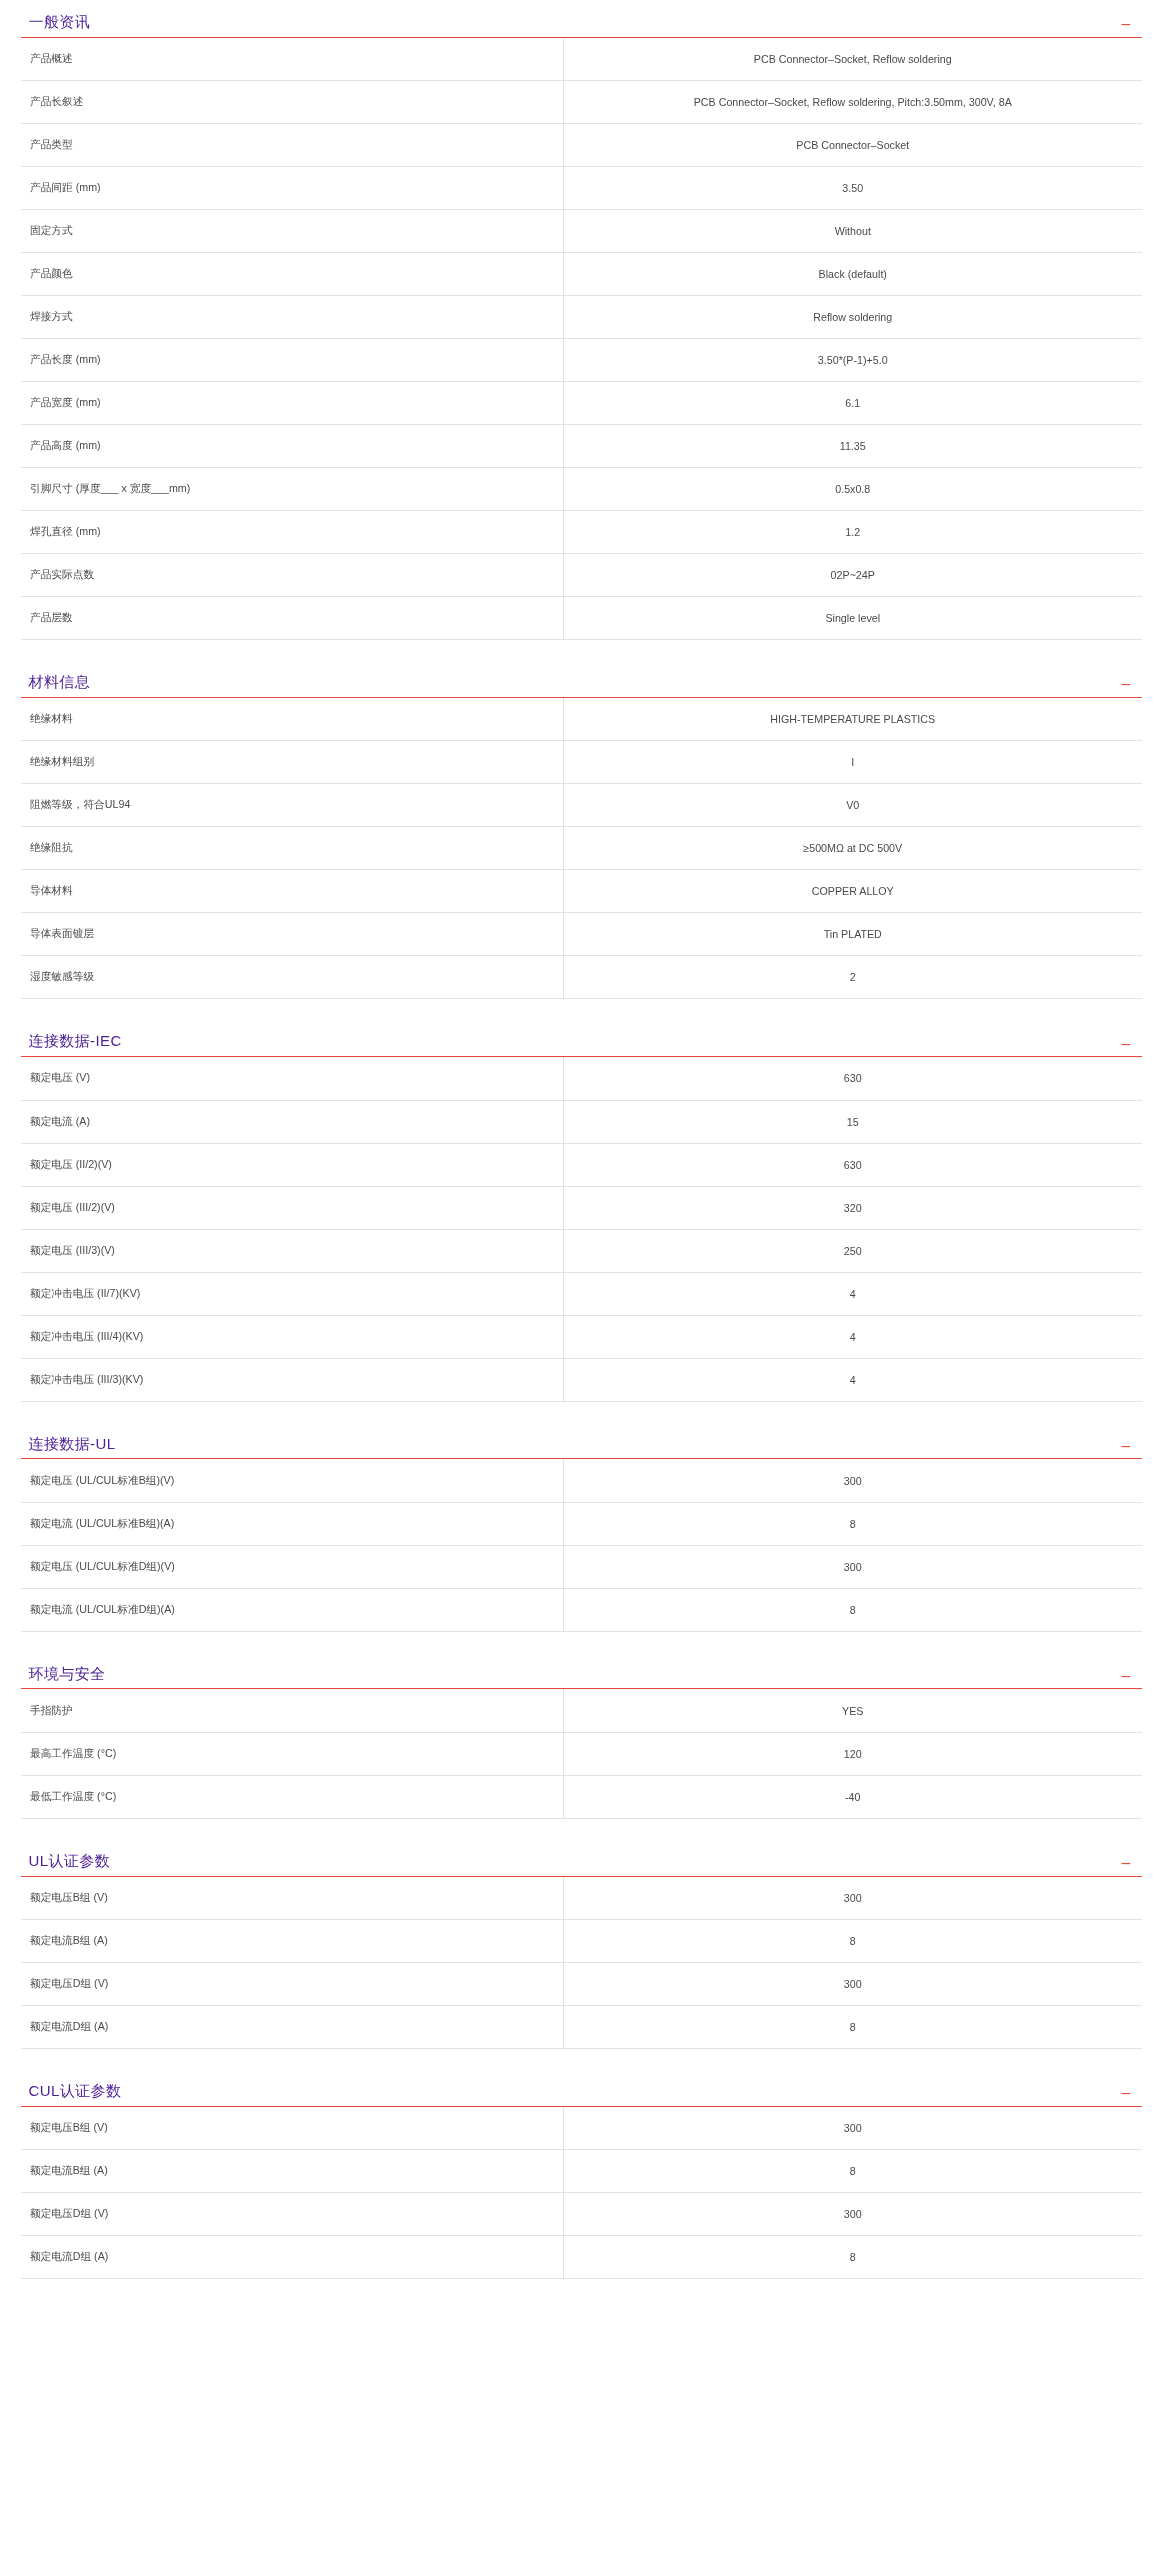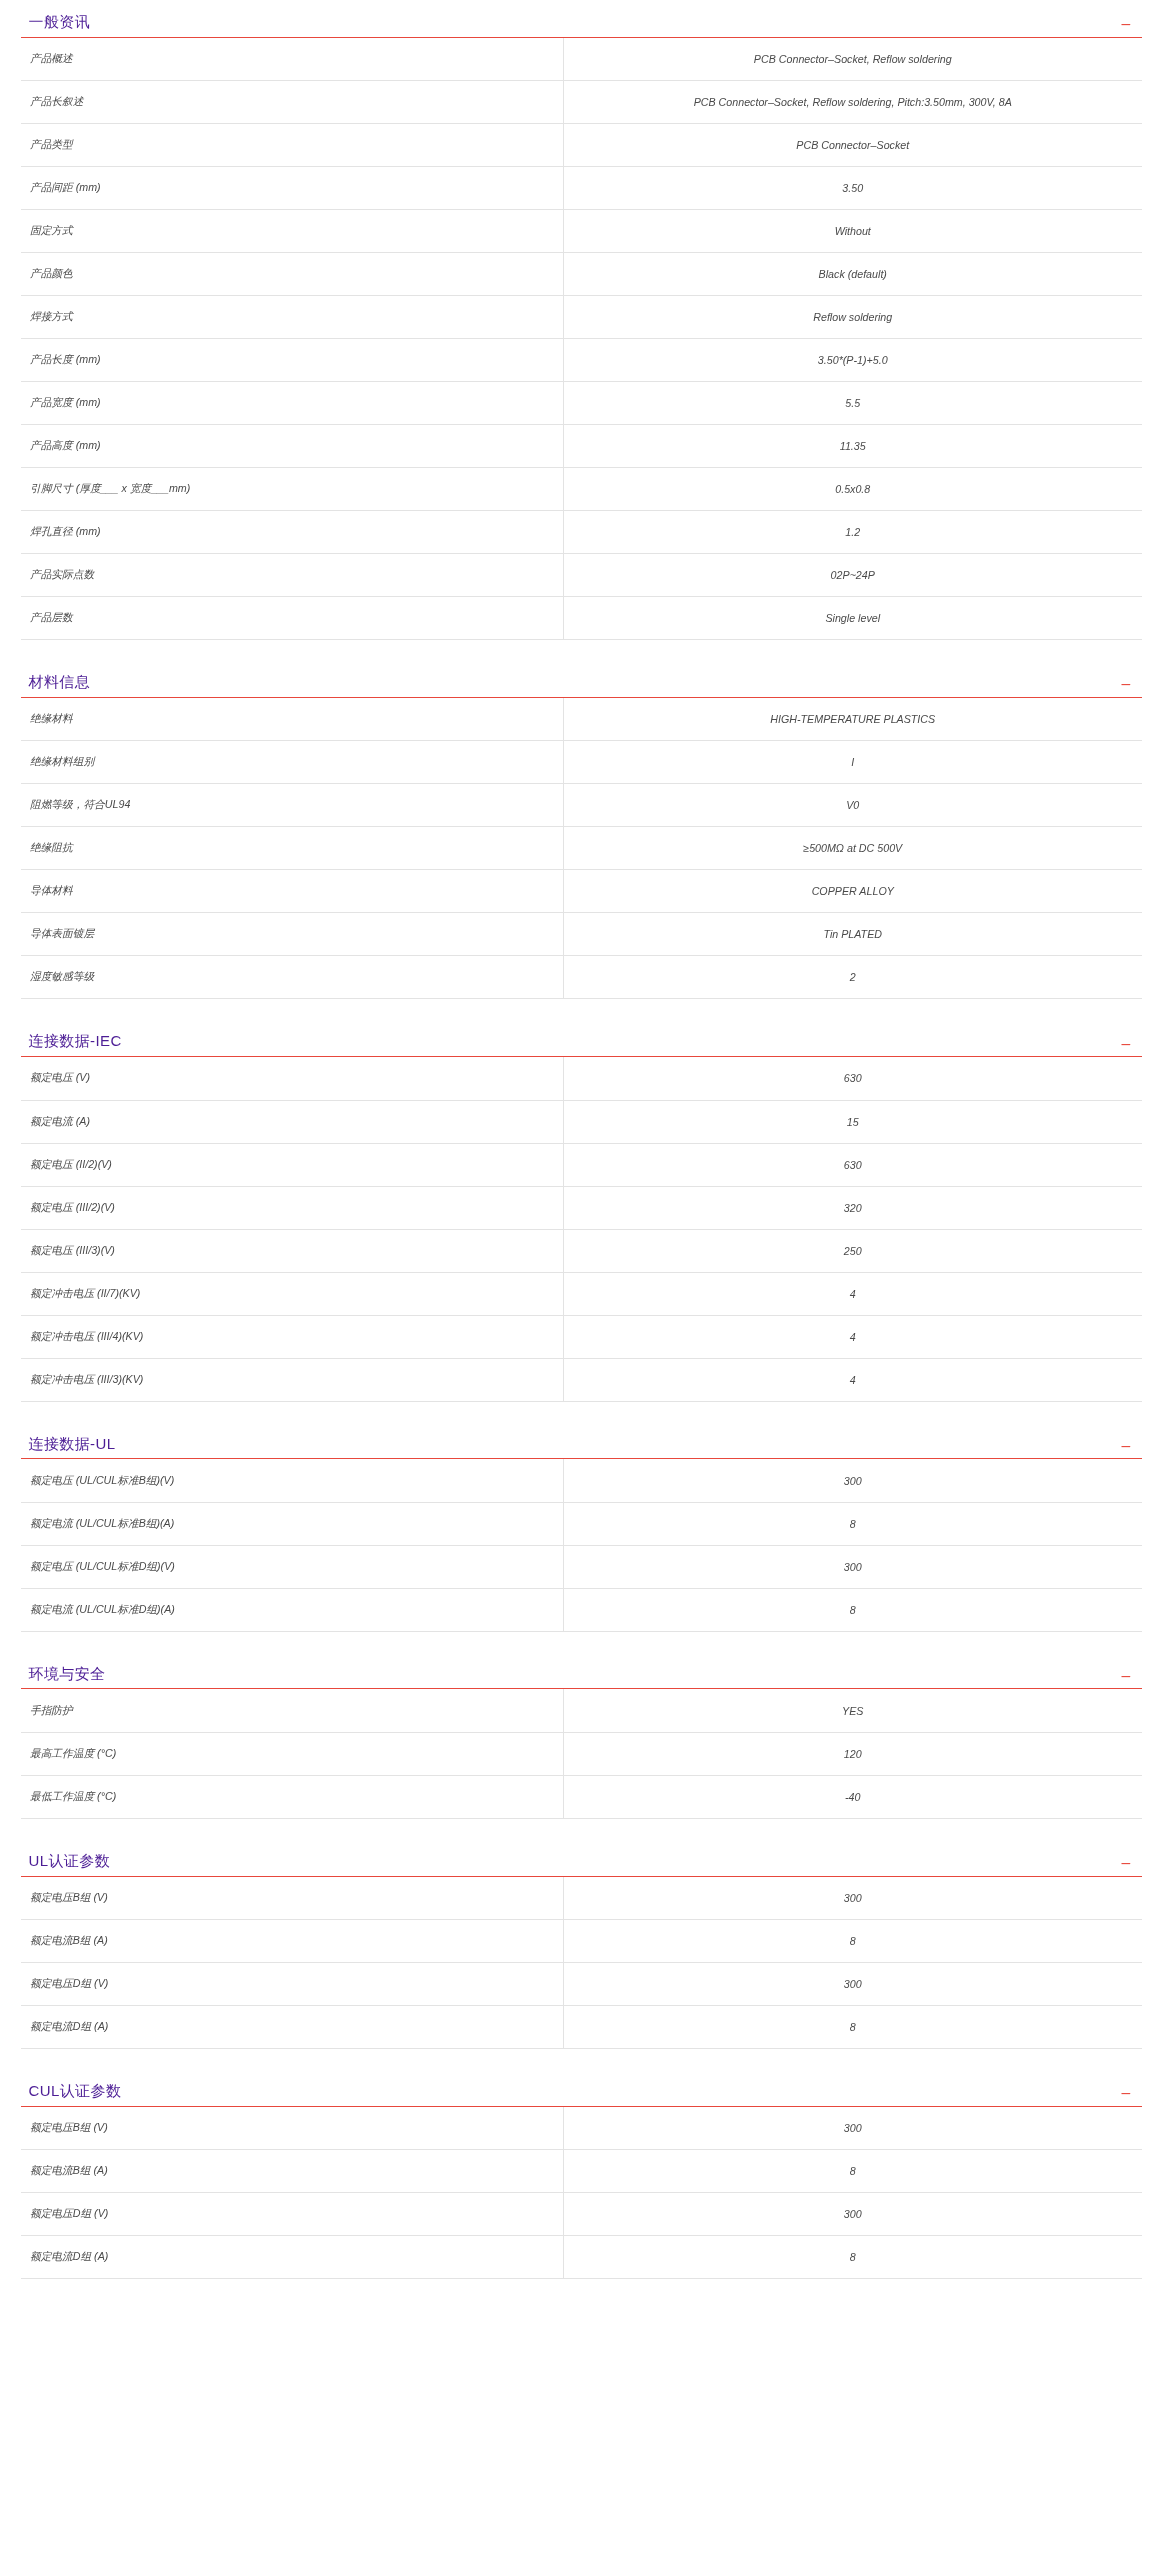--- a/index.html
+++ b/index.html
@@ -44,21 +44,20 @@
     cursor: pointer;
     user-select: none;
   }
   table.spec-table {
     width: 100%;
     border-collapse: collapse;
     table-layout: fixed;
   }
   table.spec-table tr {
     border-bottom: 0.7px solid #e3e3e3;
-    font-style: italic;
   }
   table.spec-table tr:last-child {
     border-bottom: 0.7px solid #e3e3e3;
   }
   table.spec-table td {
     font-size: 10.7px;
     color: #4a4a4a;
     padding: 10px 8.6px;
     height: 43px;
     vertical-align: middle;
@@ -113,21 +112,21 @@
             <tr>
               <td class="key-cell">焊接方式</td>
               <td class="val-cell">Reflow soldering</td>
             </tr>
             <tr>
               <td class="key-cell">产品长度 (mm)</td>
               <td class="val-cell">3.50*(P-1)+5.0</td>
             </tr>
             <tr>
               <td class="key-cell">产品宽度 (mm)</td>
-              <td class="val-cell">5.5</td>
+              <td class="val-cell">6.1</td>
             </tr>
             <tr>
               <td class="key-cell">产品高度 (mm)</td>
               <td class="val-cell">11.35</td>
             </tr>
             <tr>
               <td class="key-cell">引脚尺寸 (厚度___ x 宽度___mm)</td>
               <td class="val-cell">0.5x0.8</td>
             </tr>
             <tr>

